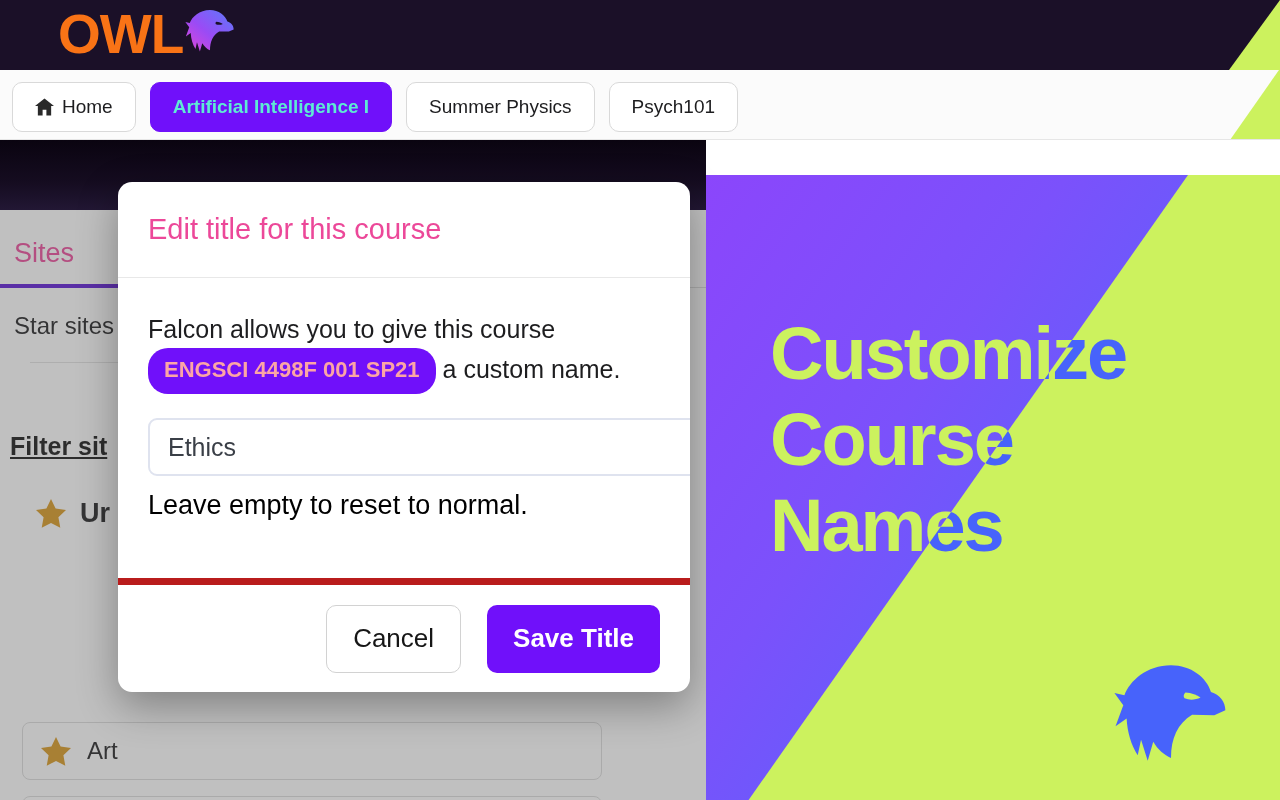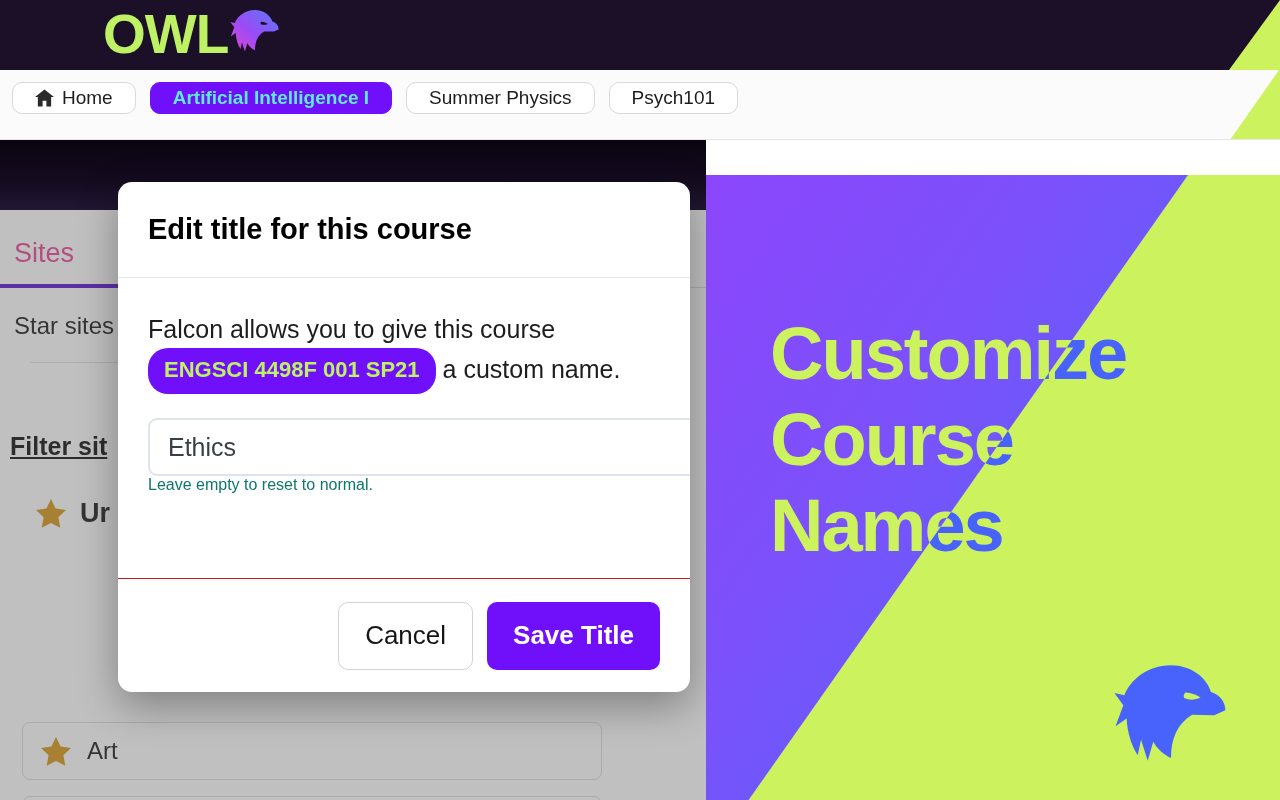--- a/index.html
+++ b/index.html
@@ -21,44 +21,43 @@
   .brandbar-lime {
     position: absolute; right: 0; top: 0; width: 300px; height: 70px;
     background: #ccf25e;
     clip-path: polygon(100% 0, 100% 100%, 249px 100%);
   }
   .logo-wrap {
     position: absolute; left: 58px; top: 3px;
     display: flex; align-items: center; gap: 0px;
   }
   .logo-text {
-    font-size: 55px; font-weight: bold; color: #bef264;
+    font-size: 55px; font-weight: bold; color: #f97316;
     letter-spacing: -1px; line-height: 62px;
     font-family: "Liberation Sans", sans-serif;
-    margin-left: 45px;
   }
   .logo-bird { width: 62px; height: 56px; margin-left: -4px; margin-top: 2px; }
 
   
   .navbar {
     position: absolute; left: 0; top: 70px; width: 1280px; height: 70px;
     background: #fbfbfb; border-bottom: 1px solid #e6e6e6;
     overflow: hidden; z-index: 29;
   }
   .navbar-lime {
     position: absolute; right: 0; top: 0; width: 300px; height: 70px;
     background: #ccf25e;
     clip-path: polygon(100% 0, 100% 100%, 250px 100%, 299px 0);
   }
   .nav-tabs {
     position: absolute; left: 12px; top: 12px;
     display: flex; align-items: center; gap: 14px;
   }
   .nav-tab {
-    height: 32px; padding: 0 22px; border-radius: 10px;
+    height: 50px; padding: 0 22px; border-radius: 10px;
     display: flex; align-items: center; gap: 8px;
     background: #ffffff; border: 1px solid #d9d9d9;
     font-size: 19px; color: #1d1d1f; white-space: nowrap;
     cursor: pointer;
   }
   .nav-tab.active {
     background: #7010fa; border-color: #7010fa; color: #5eead4;
     font-weight: bold;
     justify-content: flex-end;
   }
@@ -111,38 +110,38 @@
   }
 
   
   .modal {
     position: absolute; left: 118px; top: 182px; width: 572px; height: 510px;
     background: #ffffff; border-radius: 14px;
     box-shadow: 0 14px 42px rgba(0,0,0,0.33);
     z-index: 20; overflow: hidden;
   }
   .modal-head { height: 96px; border-bottom: 1px solid #e8e8e8; display: flex; align-items: center; padding: 0 30px; }
-  .modal-title { font-size: 29px; font-weight: bold; color: #000000; }
+  .modal-title { font-size: 29px; font-weight: normal; color: #ec4899; }
   .modal-body { padding: 32px 30px 0 30px; height: 300px; }
   .modal-desc { font-size: 25px; line-height: 38px; color: #1d1d1f; }
   .code-pill {
-    display: inline-block; background: #7010fa; color: #bef264;
+    display: inline-block; background: #7010fa; color: #fca5a5;
     font-weight: bold; font-size: 22px; border-radius: 20px;
     padding: 3px 16px 5px 16px; vertical-align: 1px; letter-spacing: 0px;
   }
   .title-input {
     margin-top: 24px; width: 608px; height: 58px; border: 2px solid #dfe3ef;
     border-radius: 9px; font-size: 25px; color: #3a3f47; padding: 0 18px;
     font-family: "Liberation Sans", sans-serif; outline: none; background: #fff;
   }
-  .hint { font-size: 16px; color: #0f766e; }
+  .hint { margin-top: 14px; font-size: 27px; color: #000000; }
   .modal-foot {
     position: absolute; left: 0; bottom: 0; width: 572px; height: 114px;
-    border-top: 1px solid #b91c1c; display: flex; align-items: center;
-    justify-content: flex-end; gap: 14px; padding: 0 30px;
+    border-top: 7px solid #b91c1c; display: flex; align-items: center;
+    justify-content: flex-end; gap: 26px; padding: 0 30px;
   }
   .btn { height: 68px; border-radius: 10px; font-size: 26px; cursor: pointer; font-family: "Liberation Sans", sans-serif; }
   .btn-cancel { background: #ffffff; border: 1px solid #d2d2d2; color: #161616; padding: 0 26px; }
   .btn-save { background: #7010fa; border: none; color: #ffffff; font-weight: bold; padding: 17px 26px; }
 
   
   .promo {
     position: absolute; left: 706px; top: 140px; width: 574px; height: 660px;
     overflow: hidden; z-index: 25;
     background: linear-gradient(125deg, #8b46fb 0%, #7b51fb 35%, #5a63fb 70%, #4763fb 100%);

